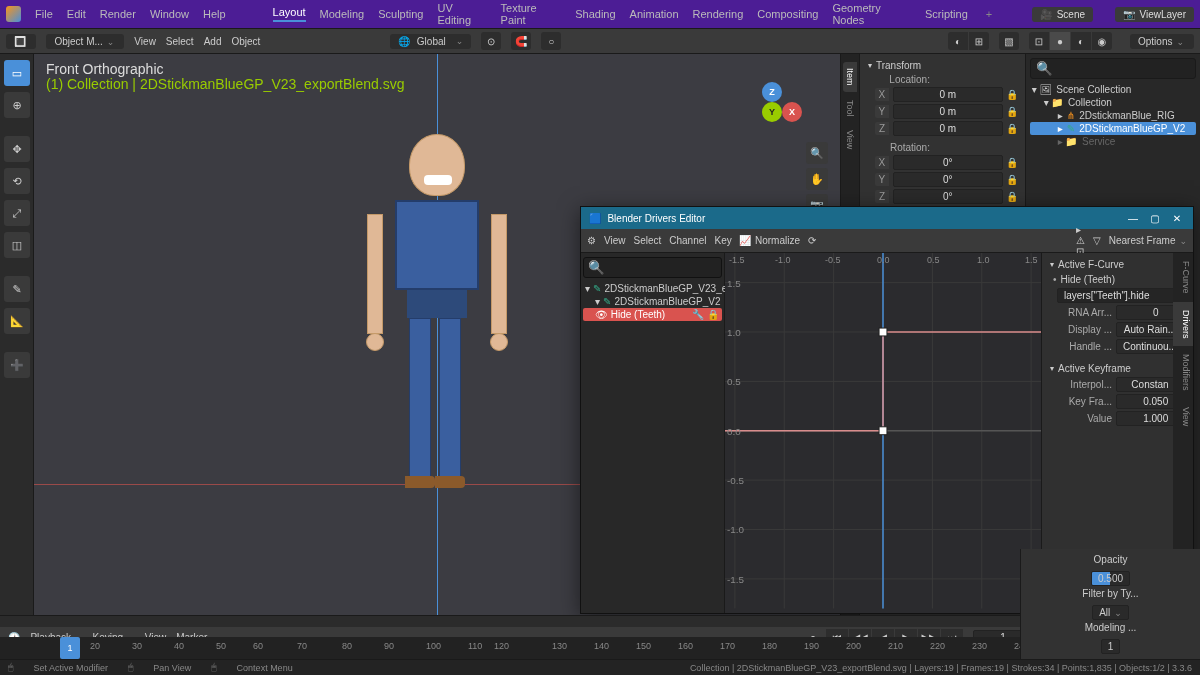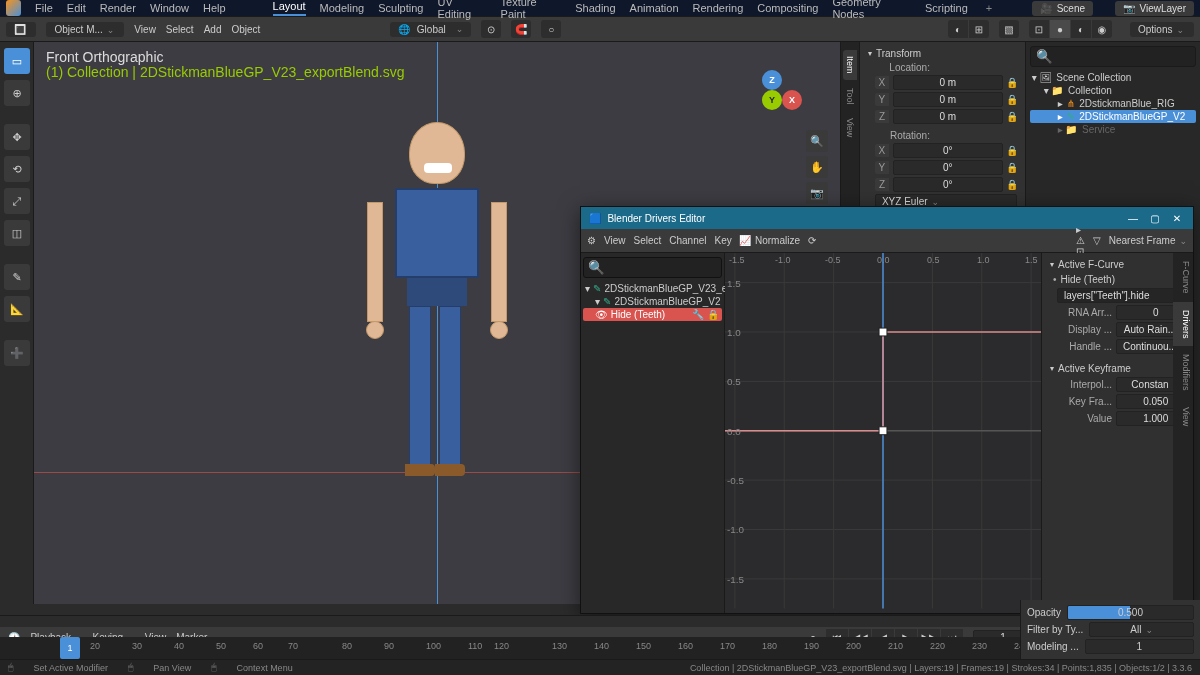--- a/index.html
+++ b/index.html
@@ -1,19 +1,19 @@
 <!DOCTYPE html>
 <html><head>
 <meta charset="utf-8">
 <style>
 * { margin:0; padding:0; box-sizing:border-box; font-family:-apple-system,BlinkMacSystemFont,"Segoe UI",sans-serif; }
 body { width:1200px; height:675px; background:#2b2b2b; color:#ccc; font-size:11px; overflow:hidden; position:relative; }
 
 
-.topbar { height:17px; background:#0f172a; border-bottom:1px solid #1a1a1a; display:flex; align-items:center; padding:0 6px; gap:14px; }
+.topbar { height:29px; background:#4c1d95; border-bottom:1px solid #1a1a1a; display:flex; align-items:center; padding:0 6px; gap:14px; }
 .topbar .logo { width:16px; height:16px; background:linear-gradient(135deg,#f7931e,#4a90d9); border-radius:3px; }
 .topbar .menu-item { color:#bbb; cursor:default; }
 .topbar .spacer { flex:1; }
 .topbar .tab-add { padding:0 4px; color:#888; }
 .topbar .scene-box { background:#3a3a3a; padding:2px 8px; border-radius:3px; color:#ddd; font-size:10px; margin-left:8px; display:flex; align-items:center; gap:4px; }
 
 
 .header-row { height:25px; background:#3a3a3a; border-bottom:1px solid #1a1a1a; display:flex; align-items:center; padding:0 6px; gap:10px; font-size:10px; }
 .header-row .dropdown { background:#2d2d2d; padding:2px 10px 2px 8px; border-radius:3px; color:#ccc; position:relative; }
 .header-row .menu { color:#ccc; }
@@ -108,21 +108,21 @@
 .timeline-ruler .tick { position:absolute; top:4px; }
 .timeline-ruler .cursor { position:absolute; left:60px; top:0; bottom:0; width:20px; background:#4a90d9; color:#fff; text-align:center; line-height:22px; border-radius:2px; }
 .timeline .playback { display:flex; gap:1px; margin-left:auto; }
 .timeline .pb { width:22px; height:18px; background:#2d2d2d; display:flex; align-items:center; justify-content:center; }
 
 .statusbar { position:absolute; left:0; right:0; bottom:0; height:16px; background:#232323; display:flex; align-items:center; padding:0 8px; font-size:9px; color:#888; gap:20px; border-top:1px solid #1a1a1a; }
 .statusbar .sp { flex:1; }
 
 
 .right-lower { position:absolute; right:0; bottom:16px; width:180px; background:#323232; border-left:1px solid #1a1a1a; padding:4px 6px; font-size:10px; }
-.right-lower .row { display:flex; align-items:center; gap:6px; padding:1px 0; }
+.right-lower .row { display:flex; align-items:center; gap:6px; padding:1px 0;flex-direction:column; }
 .right-lower .field { flex:1; background:#2a2a2a; border-radius:2px; padding:1px 6px; text-align:center; border:1px solid #222; }
 
 .chev::after { content:"⌄"; font-size:9px; margin-left:4px; color:#888; }
 </style>
 </head>
 <body>
 
 <div class="topbar">
   <div class="logo"></div>
   <span class="menu-item">File</span>
@@ -445,21 +445,21 @@
     <span>End</span>
     <span class="prop-field" style="flex:0 0 40px">250</span>
   </div>
   <div class="timeline-ruler">
     <div class="cursor">1</div>
   <span class="tick" style="left: 90px;">20</span>
       <span class="tick" style="left: 132px;">30</span>
       <span class="tick" style="left: 174px;">40</span>
       <span class="tick" style="left: 216px;">50</span>
       <span class="tick" style="left: 253px;">60</span>
-      <span class="tick" style="left: 288px;">70</span>
+      <span class="tick" style="left: 297px;">70</span>
       <span class="tick" style="left: 342px;">80</span>
       <span class="tick" style="left: 384px;">90</span>
       <span class="tick" style="left: 426px;">100</span>
       <span class="tick" style="left: 468px;">110</span>
       <span class="tick" style="left: 494px;">120</span>
       <span class="tick" style="left: 552px;">130</span>
       <span class="tick" style="left: 594px;">140</span>
       <span class="tick" style="left: 636px;">150</span>
       <span class="tick" style="left: 678px;">160</span>
       <span class="tick" style="left: 720px;">170</span>

